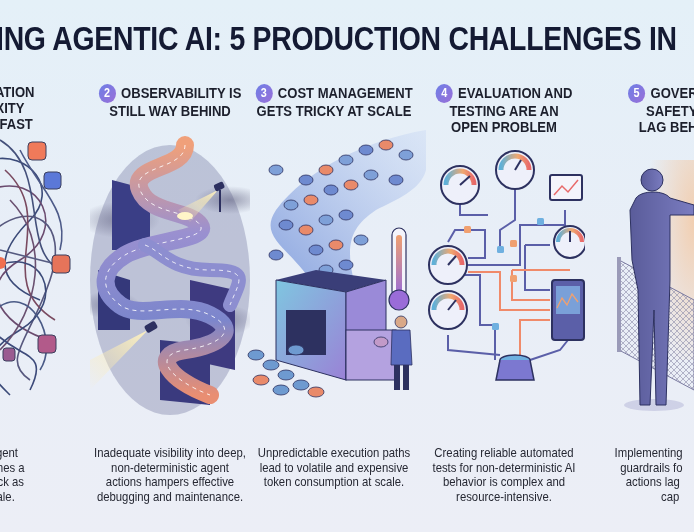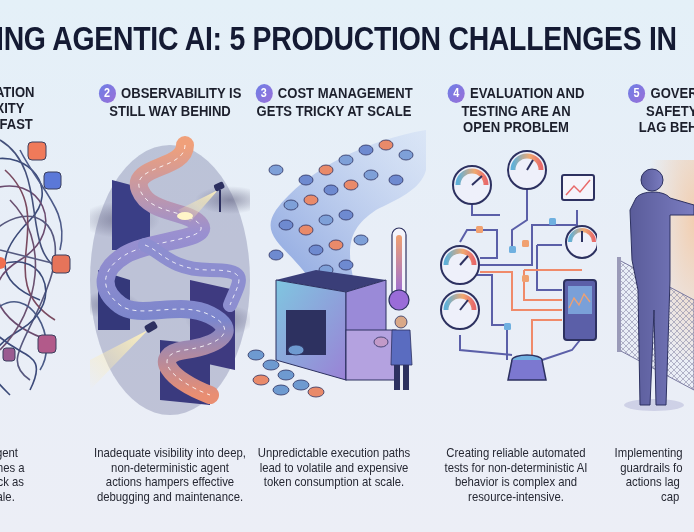--- a/index.html
+++ b/index.html
@@ -208,21 +208,21 @@
       <ellipse cx="135" cy="212" rx="7" ry="5" fill="#c29ac8" stroke="#2d3160" stroke-width="0.8"></ellipse>
     </svg>
   </div>
   <div class="desc" style="left:0; width:176px;">
     <div>Unpredictable execution paths</div>
     <div>lead to volatile and expensive</div>
     <div>token consumption at scale.</div>
   </div>
 </div>
 
-<div class="col" style="left:432px; width:168px;">
+<div class="col" style="left:420px; width:168px;">
   <div class="heading" style="left:0; width:168px;">
     <div><span class="num">4</span><span>EVALUATION AND</span></div>
     <div>TESTING ARE AN</div>
     <div>OPEN PROBLEM</div>
   </div>
   <div class="illus" style="left:0;">
     <svg width="165" height="290" viewBox="0 0 165 290">
       <defs>
         <linearGradient id="gface" x1="0" y1="0" x2="1" y2="0">
           <stop offset="0" stop-color="#5fb0d8"></stop>

